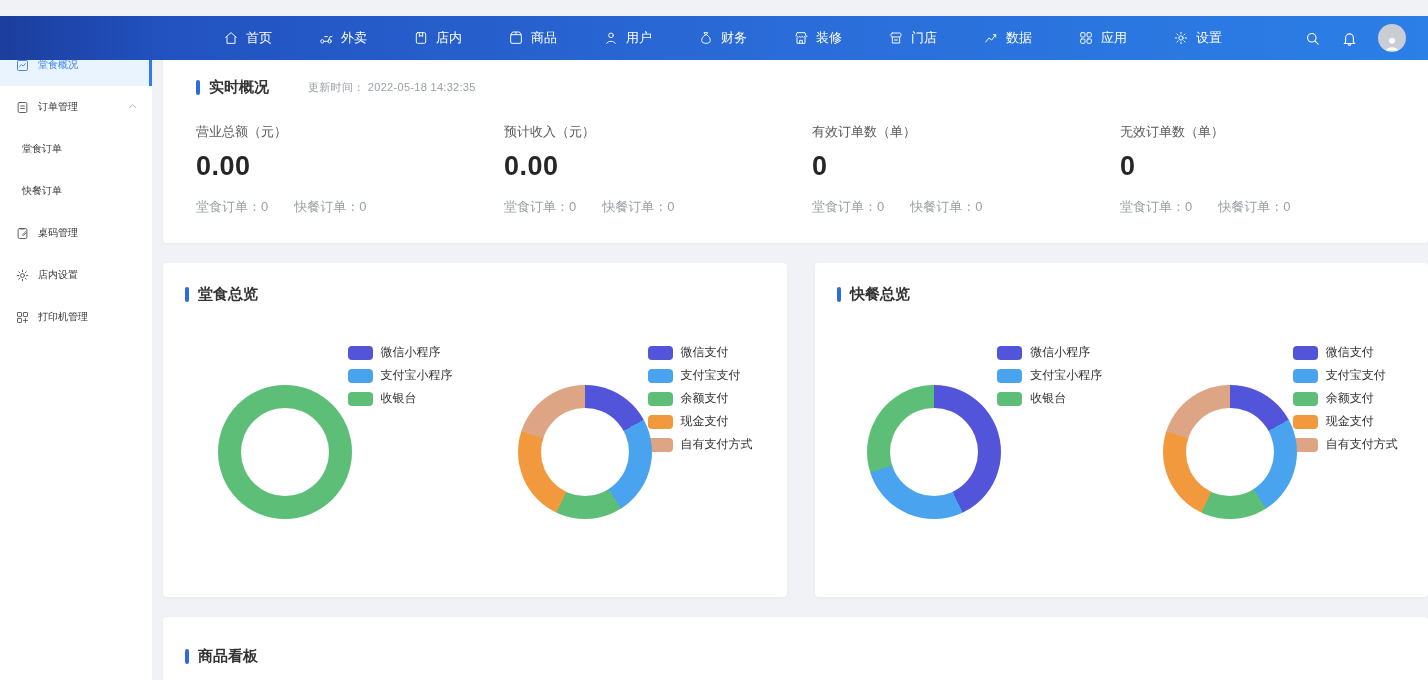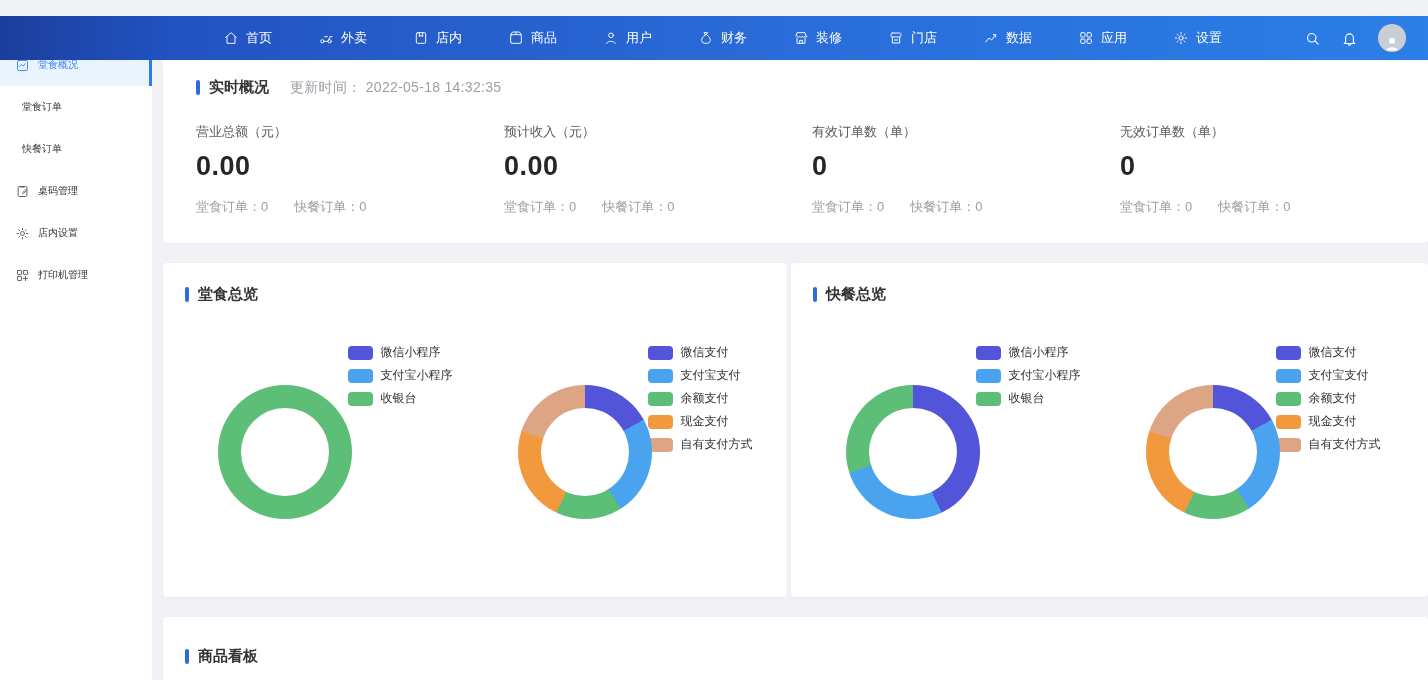--- a/index.html
+++ b/index.html
@@ -30,29 +30,29 @@
   .side-item.sub { padding-left:22px; }
   .side-item .chev { margin-left:auto; margin-right:14px; }
   .side-item .chev svg { width:11px; height:11px; stroke:#8c8c8c; margin:0; }
 
   
   .main { position:absolute; top:44px; left:163px; width:1265px; }
   .panel { background:#fff; border-radius:4px; box-shadow:0 1px 3px rgba(15,35,80,.04); }
   .panel-title { display:flex; align-items:center; gap:9px; }
   .tbar { width:4px; height:15px; border-radius:2px; background:#2d6ce0; }
   .ttext { font-size:15px; font-weight:bold; color:#333; }
-  .tupdate { font-size:14px; color:#9aa0a6; margin-left:12px; letter-spacing:.3px; }
+  .tupdate { font-size:11px; color:#9aa0a6; margin-left:30px; letter-spacing:.3px; }
 
   .stats-panel { margin-top:12px; height:187px; padding:22px 0 0 33px; }
   .cards { display:grid; grid-template-columns:repeat(4,308px); margin-top:26px; }
   .card-label { font-size:13px; color:#595959; }
   .card-value { font-size:27px; font-weight:bold; color:#262626; margin-top:10px; letter-spacing:.5px; }
   .card-subs { display:flex; gap:26px; margin-top:16px; font-size:13px; color:#9aa0a6; }
 
-  .charts-row { display:flex; gap:4px; margin-top:20px; }
+  .charts-row { display:flex; gap:28px; margin-top:20px; }
   .chart-panel { height:334px; padding:22px 0 0 22px; }
   .chart-panel.p1 { width:624px; flex:0 0 auto; }
   .chart-panel.p2 { flex:1 1 auto; min-width:0; }
   .chart-body { display:flex; }
   .chart-half { width:300px; display:flex; justify-content:center; }
   .donut-wrap { position:relative; width:134px; height:134px; margin-top:81px; flex:0 0 auto; }
   .donut { width:134px; height:134px; border-radius:50%; }
   .donut-hole { position:absolute; left:50%; top:50%; width:88px; height:88px; border-radius:50%; background:#fff; transform:translate(-50%,-50%); }
   .legend { margin-top:40px; margin-left:-4px; display:flex; flex-direction:column; gap:6px; }
   .legend-row { display:flex; align-items:center; gap:8px; }
@@ -168,20 +168,30 @@
 </div>
 
 <div class="sidebar">
   <div class="side-item active">
     <svg viewBox="0 0 24 24">
         <rect x="4" y="4" width="16" height="16" rx="2"></rect>
         <path d="M7.5 13.5l3-3 2.5 2.5 3.5-4"></path>
       </svg>
     <span>堂食概况</span>
   </div>
+  <div class="side-item">
+    <svg viewBox="0 0 24 24">
+        <rect x="5" y="4" width="14" height="16" rx="2"></rect>
+        <path d="M9 9.5h6M9 13.5h6"></path>
+      </svg>
+    <span>订单管理</span>
+    <span class="chev"><svg viewBox="0 0 24 24">
+          <path d="M5 15l7-7 7 7"></path>
+        </svg></span>
+  </div>
   <div class="side-item sub">
     <span>堂食订单</span>
   </div>
   <div class="side-item sub">
     <span>快餐订单</span>
   </div>
   <div class="side-item">
     <svg viewBox="0 0 24 24">
         <rect x="5" y="4" width="14" height="16" rx="2"></rect>
         <path d="M9 4.5h6M13 14l5-5 1.5 1.5-5 5H13z" transform="scale(0.9) translate(1,1)"></path>

